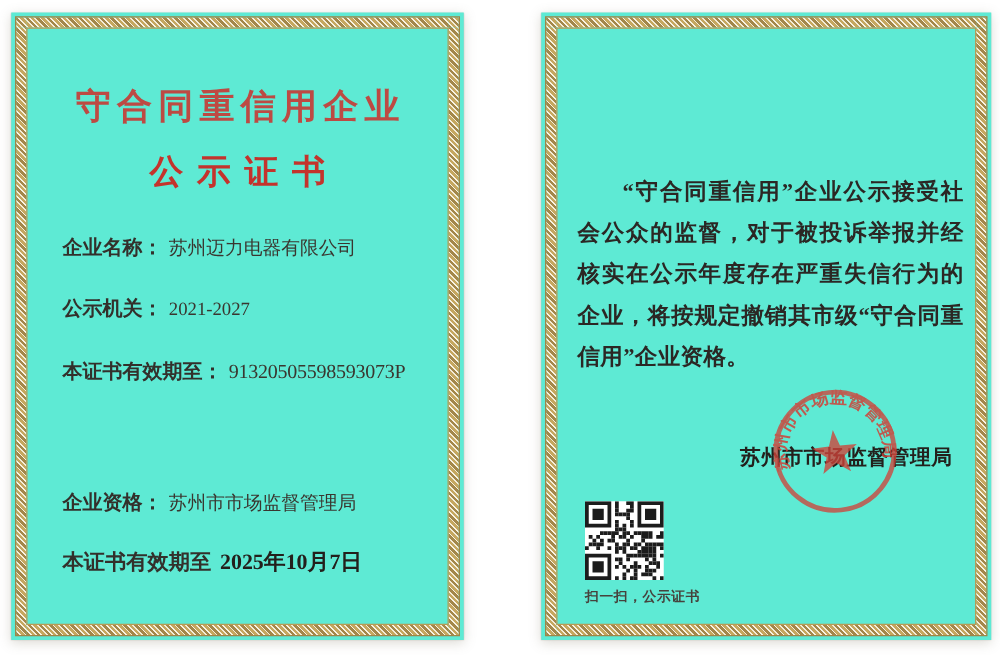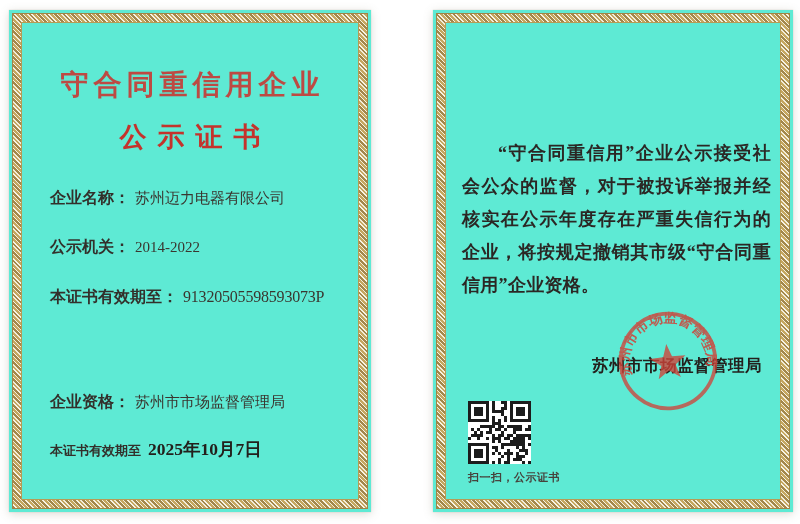--- a/index.html
+++ b/index.html
@@ -27,21 +27,21 @@
   }
   .title2{
     position:absolute;top:109px;left:0;right:0;margin:0;text-align:center;
     font-size:27px;font-weight:bold;letter-spacing:11px;padding-left:11px;color:#c4332c;
   }
   .row{position:absolute;left:41px;right:18px;white-space:nowrap;}
   .row .label{font-size:16px;font-weight:bold;color:#33302b;}
   .row .value{font-size:15px;margin-left:5px;color:#3a362f;}
   .r1{top:178px}.r2{top:227px}.r3{top:277px}.r4{top:328px}.r5{top:382px}.r6{top:427px}
   .r3 .value{font-size:16px;letter-spacing:-0.2px;}
-  .r6 .label{font-size:13px;}
+  .r6 .label{font-size:17px;}
   .r6 .value{font-size:17.5px;font-weight:bold;margin-left:7px;color:#23201c;}
   
   .notice{
     position:absolute;top:127px;left:29px;right:22px;margin:0;
     font-size:18px;line-height:33px;font-weight:bold;text-align:justify;
     text-indent:2em;letter-spacing:.3px;color:#2b2724;
   }
   .issuer{
     position:absolute;top:345px;left:159px;z-index:1;
     font-size:16.5px;font-weight:bold;letter-spacing:.5px;color:#23201c;white-space:nowrap;
@@ -63,21 +63,21 @@
 
   <div class="page page-left">
     <div class="frame"></div>
     <h1 class="title1">守合同重信用企业</h1>
     <h2 class="title2">公示证书</h2>
 
     <div class="row r1">
       <span class="label">企业名称：</span><span class="value">苏州迈力电器有限公司</span>
     </div>
     <div class="row r2">
-      <span class="label">公示机关：</span><span class="value">2014-2022</span>
+      <span class="label">公示机关：</span><span class="value">2021-2027</span>
     </div>
     <div class="row r3">
       <span class="label">本证书有效期至：</span><span class="value">91320505598593073P</span>
     </div>
     <div class="row r5">
       <span class="label">企业资格：</span><span class="value">苏州市市场监督管理局</span>
     </div>
     <div class="row r6">
       <span class="label">本证书有效期至</span><span class="value">2025年10月7日</span>
     </div>

